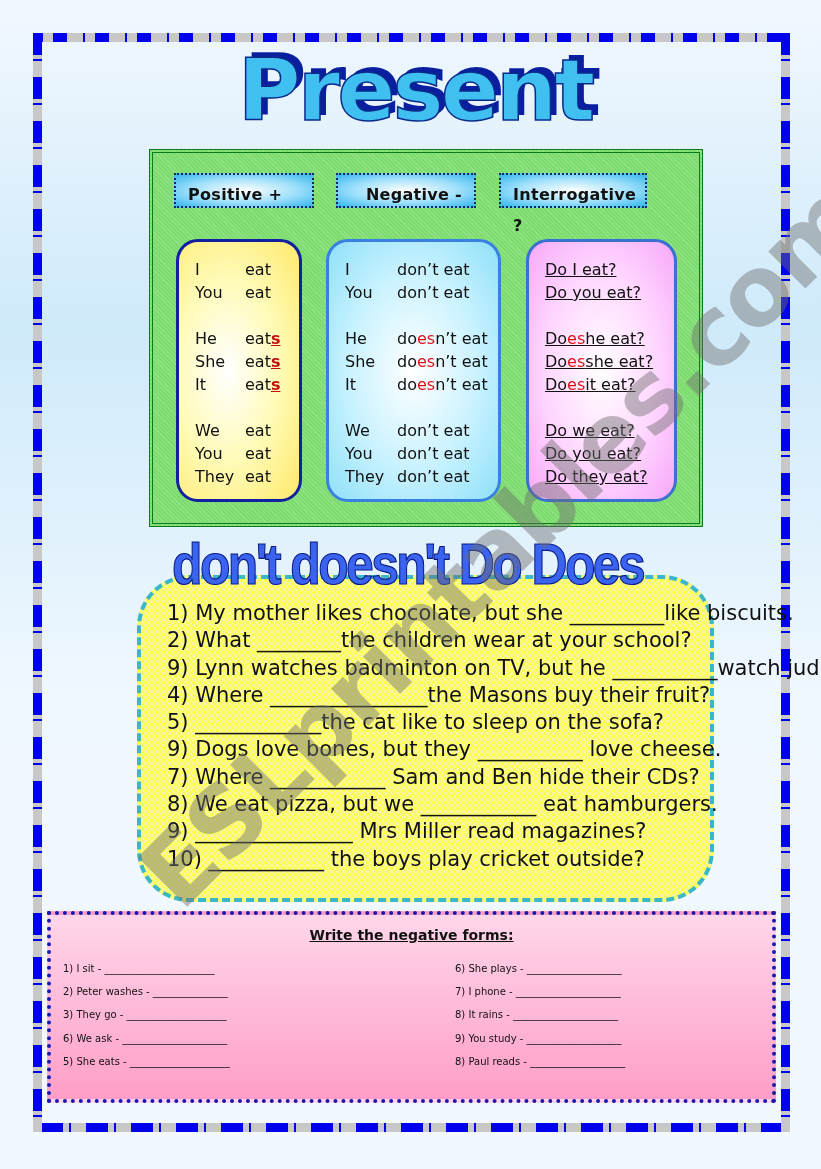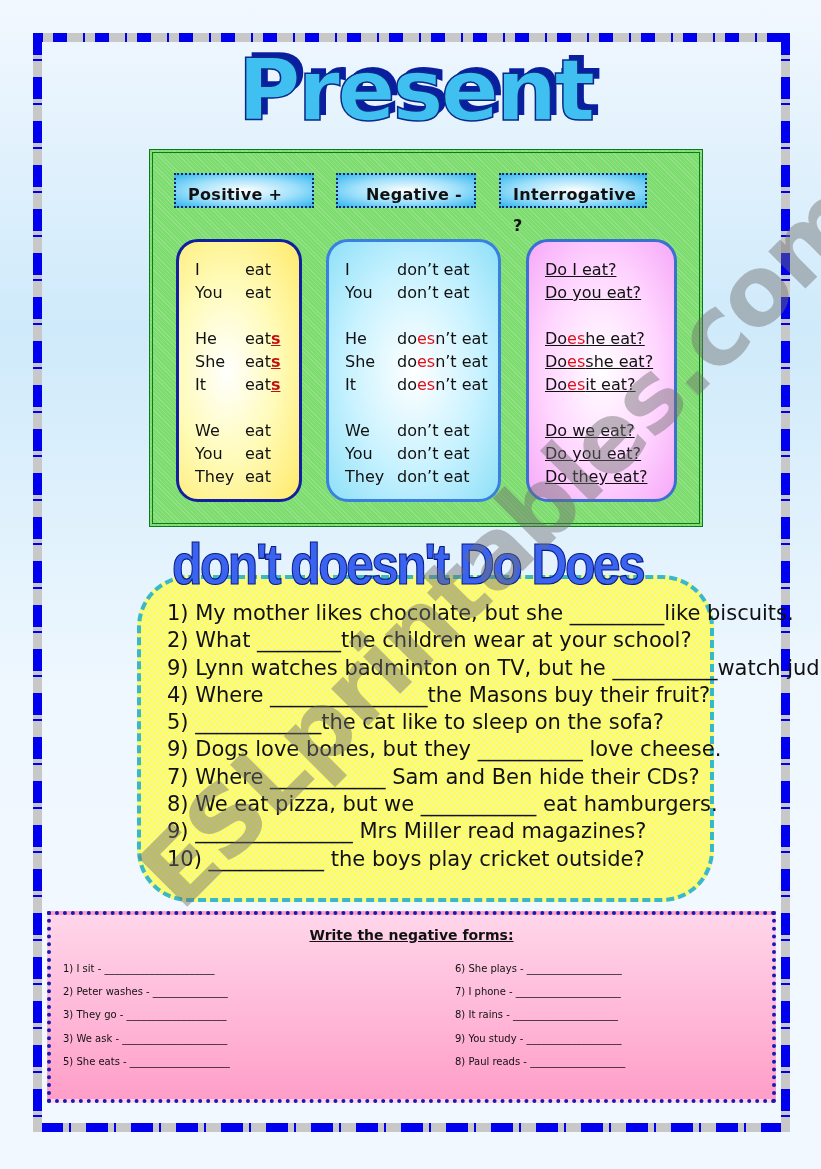--- a/index.html
+++ b/index.html
@@ -251,21 +251,21 @@
       <div class="ex-row">10) ___________ the boys play cricket outside?</div>
     </div>
 </div>
 
 <div class="pink-box">
   <div class="pink-title">Write the negative forms:</div>
   <div class="neg-col left" id="neg-left">
       <div class="neg-row">1)  I sit - ______________________</div>
       <div class="neg-row">2)  Peter washes - _______________</div>
       <div class="neg-row">3)  They go - ____________________</div>
-      <div class="neg-row">3)  We ask - _____________________</div>
+      <div class="neg-row">6)  We ask - _____________________</div>
       <div class="neg-row">5)  She eats - ____________________</div>
     </div>
   <div class="neg-col right" id="neg-right">
       <div class="neg-row">6)  She plays - ___________________</div>
       <div class="neg-row">7)  I phone - _____________________</div>
       <div class="neg-row">8)  It rains - _____________________</div>
       <div class="neg-row">9)  You study - ___________________</div>
       <div class="neg-row">8) Paul reads - ___________________</div>
     </div>
 </div>

